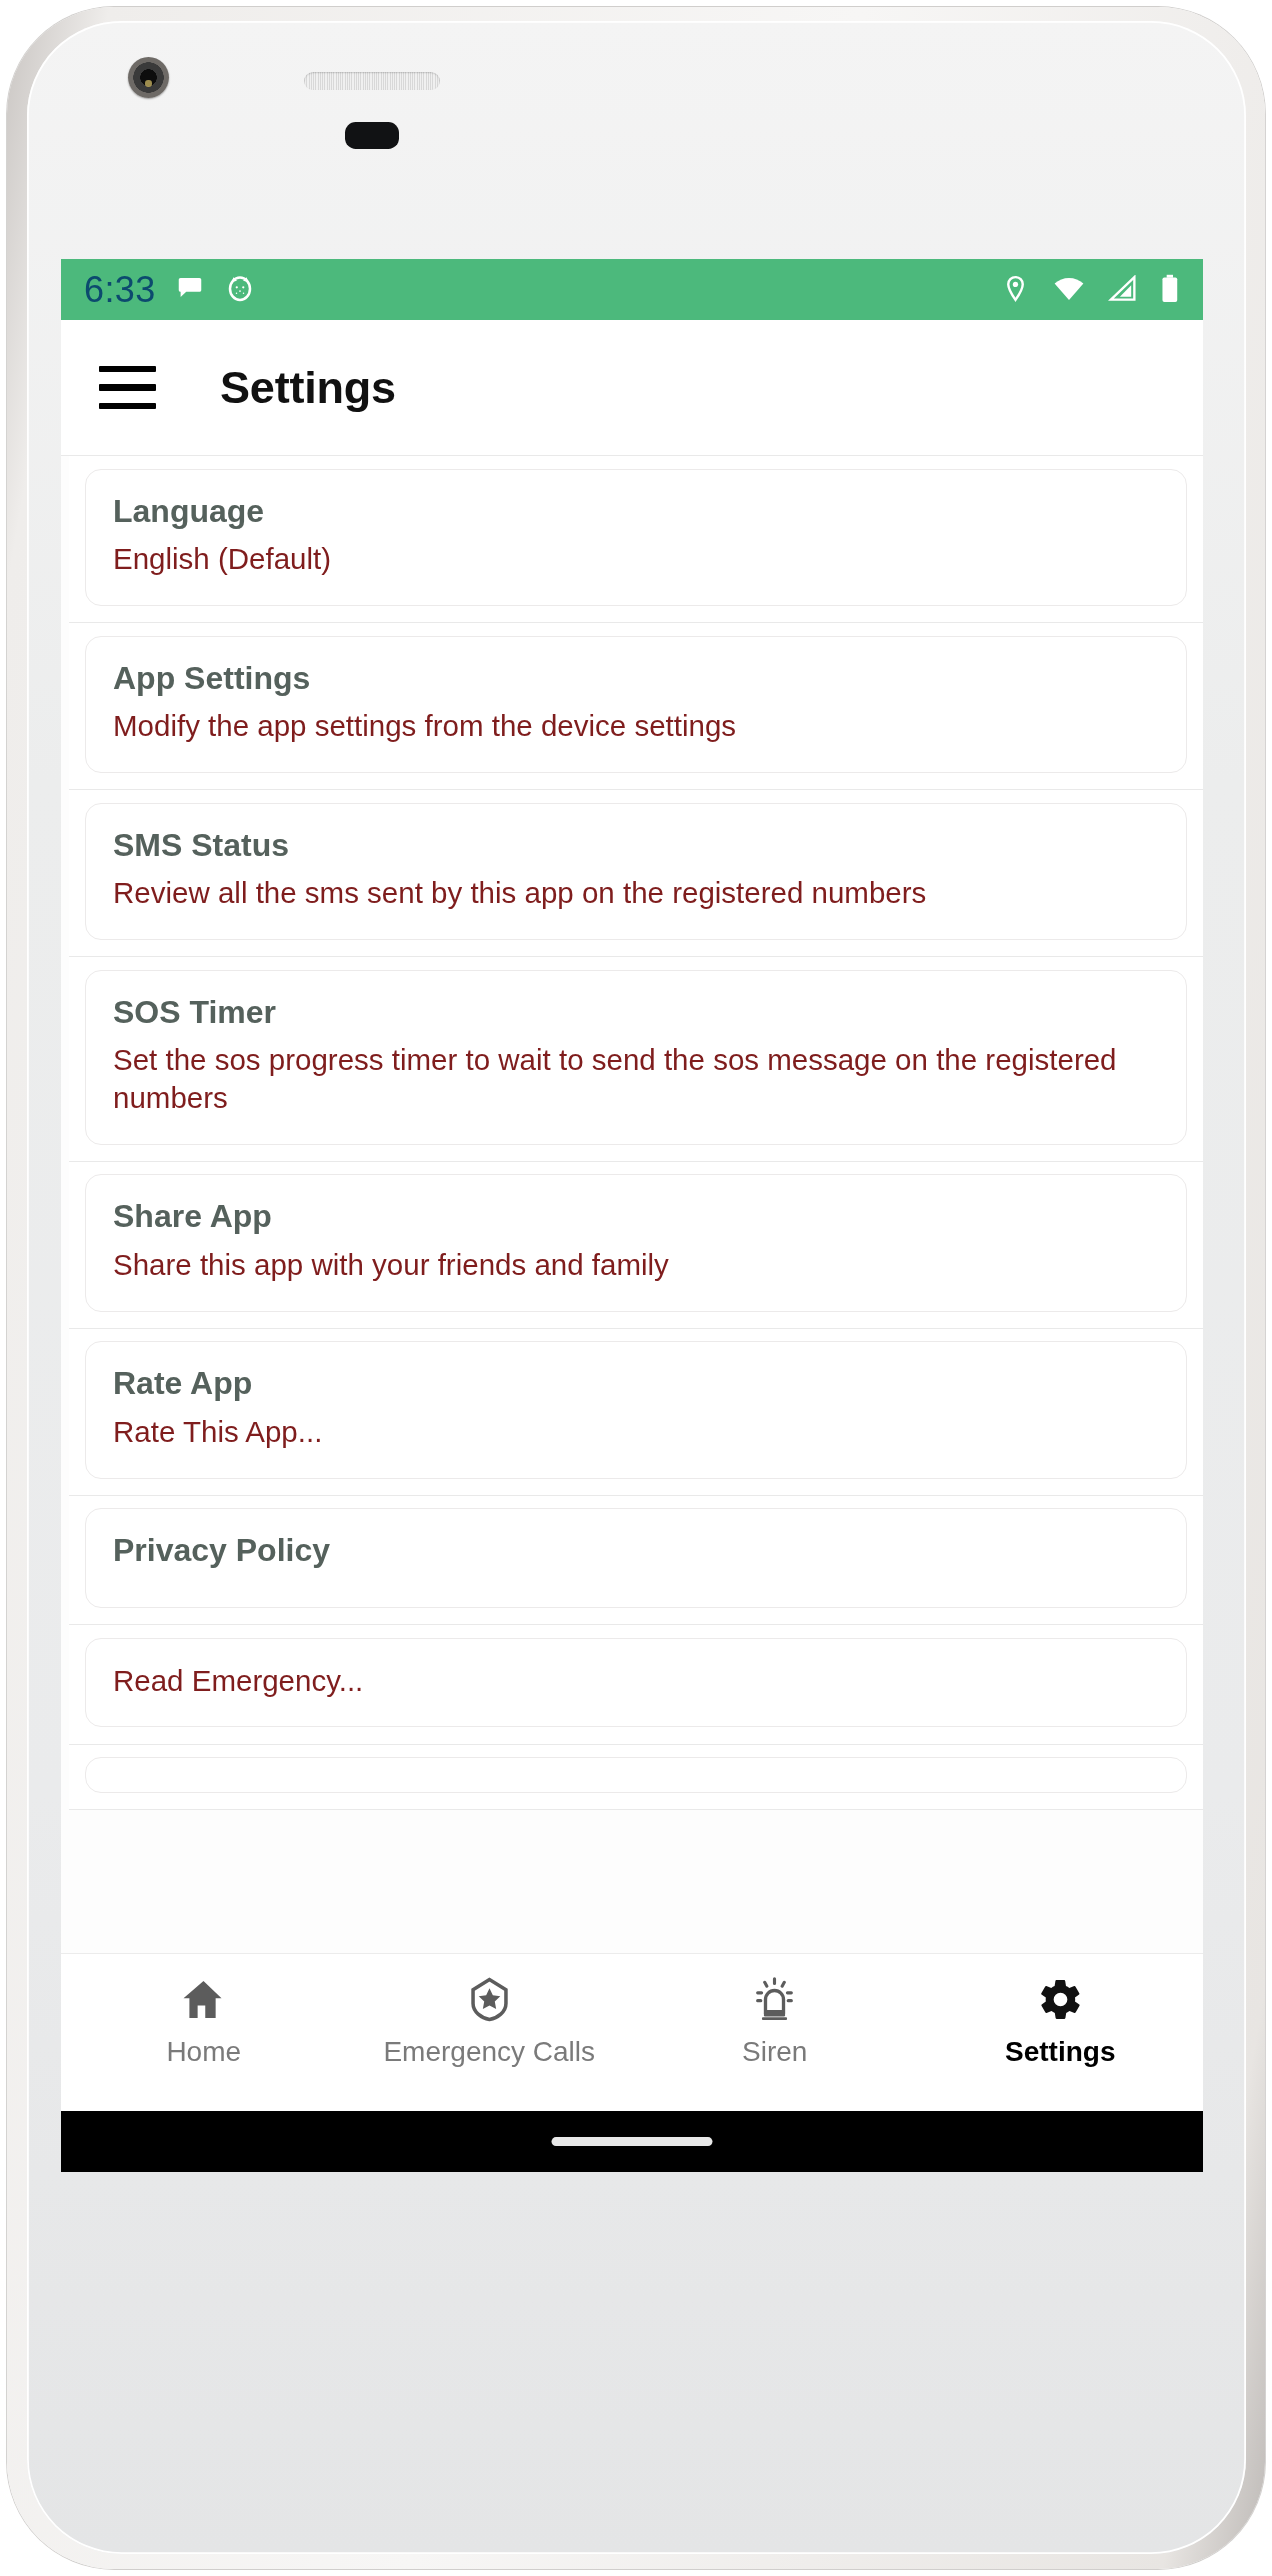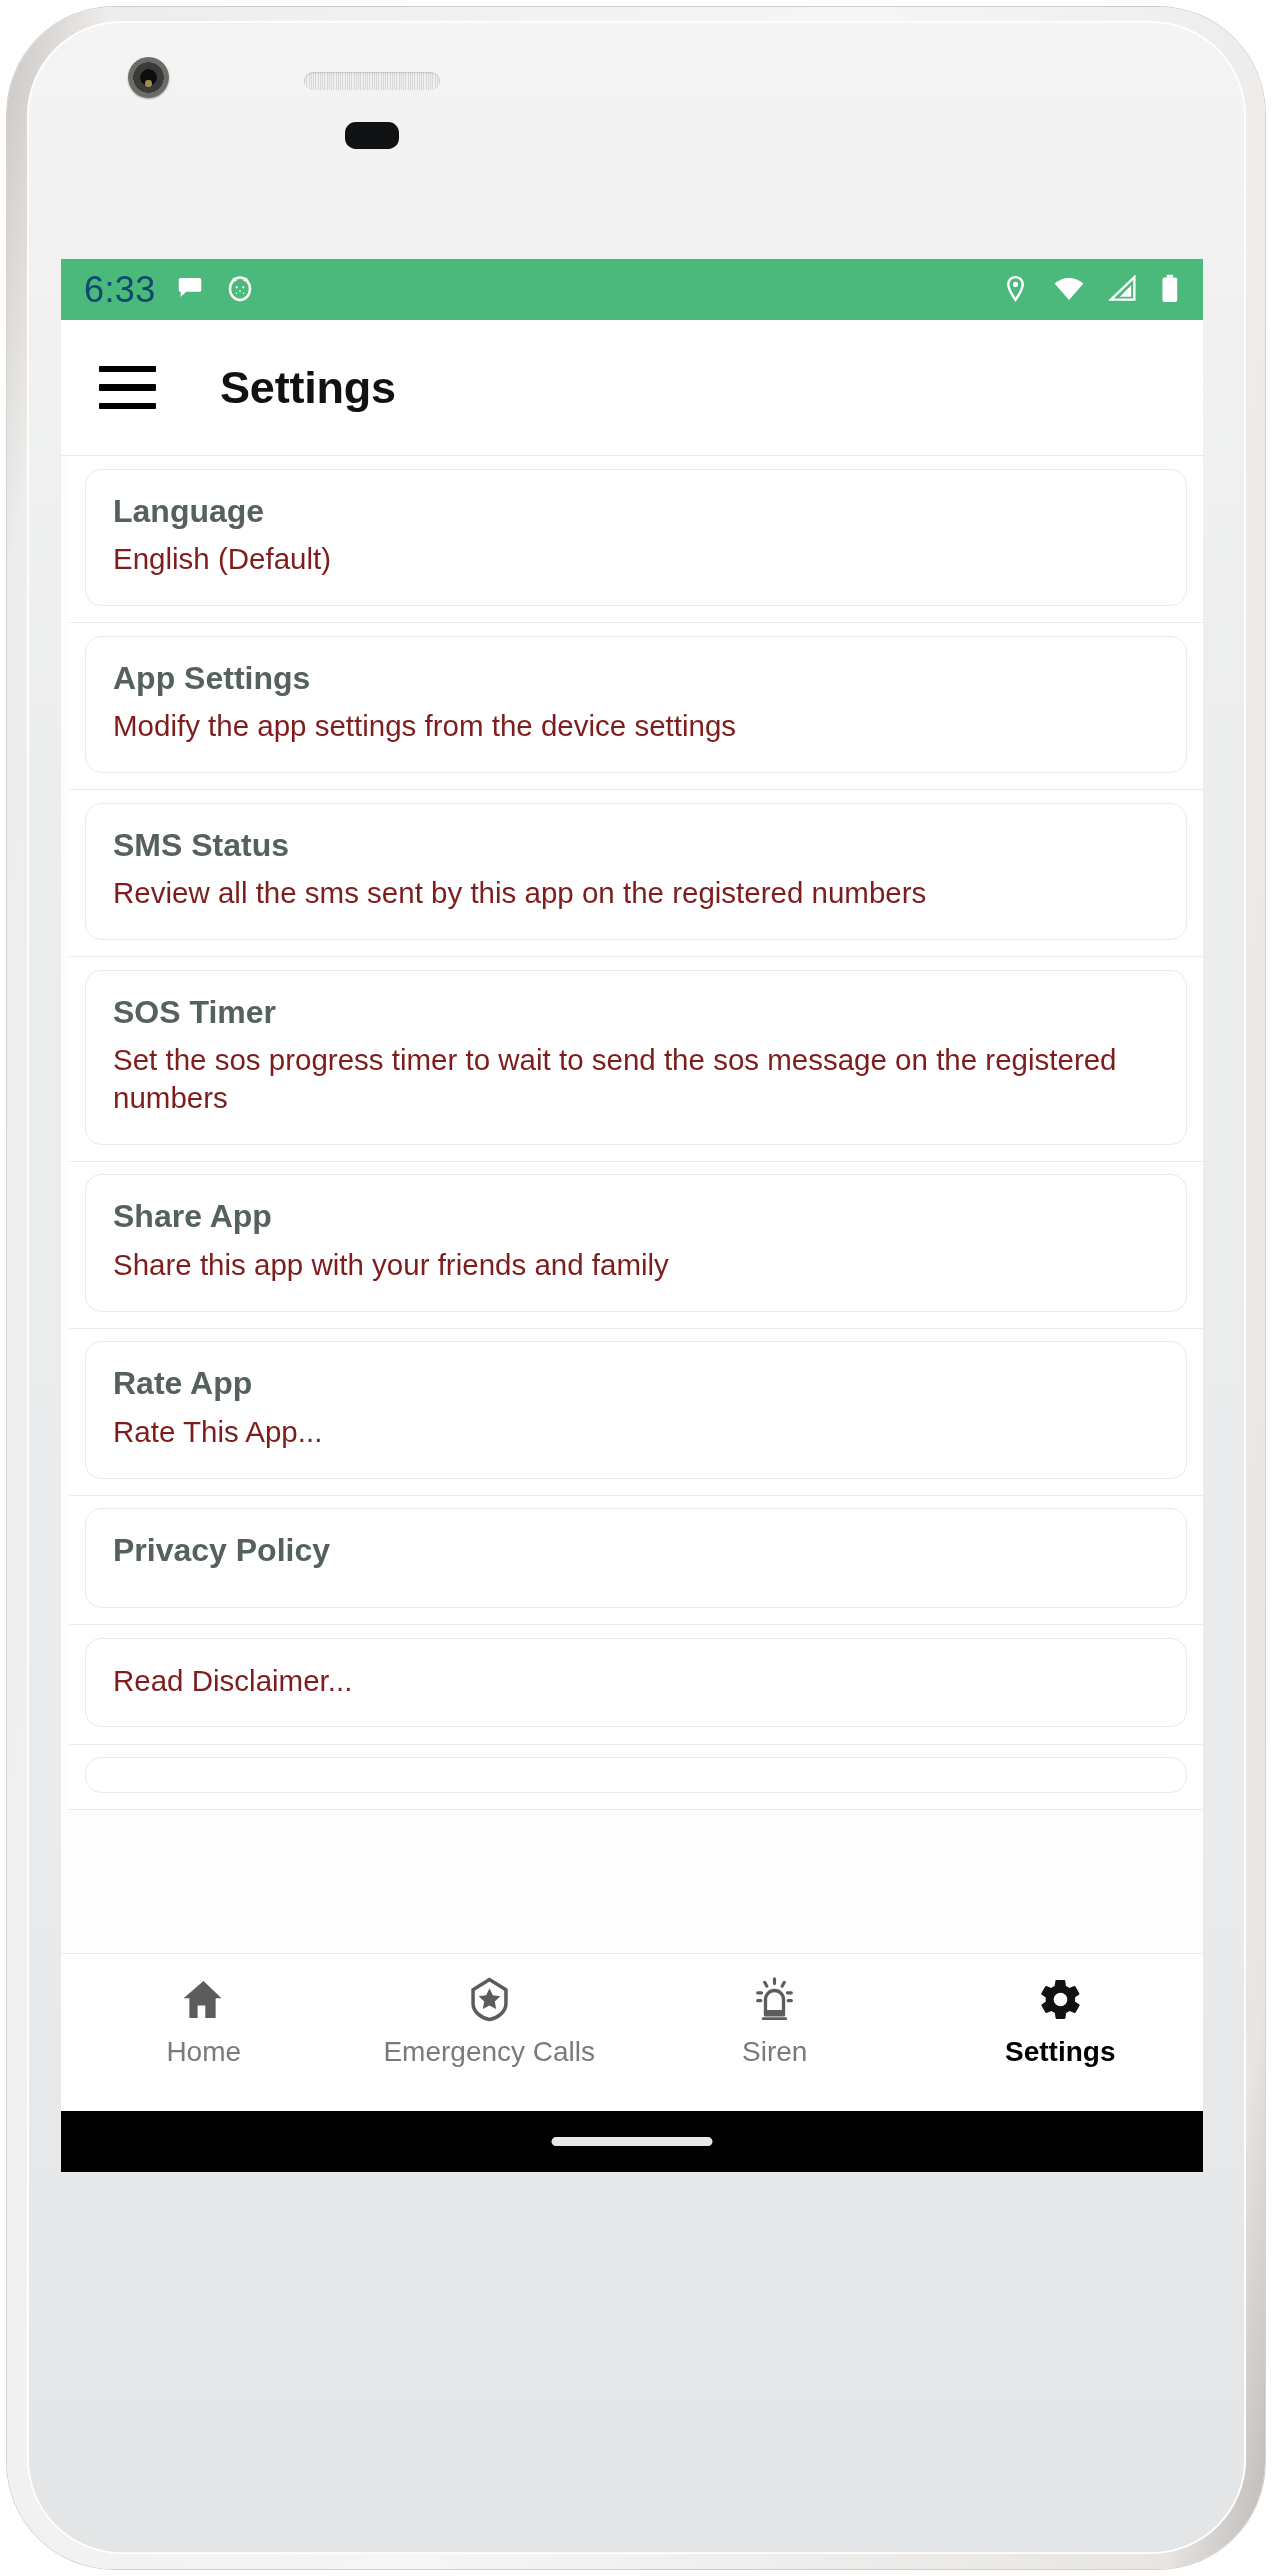--- a/index.html
+++ b/index.html
@@ -220,21 +220,21 @@
     </div>
 
     <div class="list-row">
       <div class="card">
         <div class="card-title">Privacy Policy</div>
       </div>
     </div>
 
     <div class="list-row">
       <div class="card">
-        <div class="card-sub">Read Disclaimer...</div>
+        <div class="card-sub">Read Emergency...</div>
       </div>
     </div>
 
     <div class="list-row">
       <div class="card partial"></div>
     </div>
 
   </div>
 
   <div id="bottom-nav">

